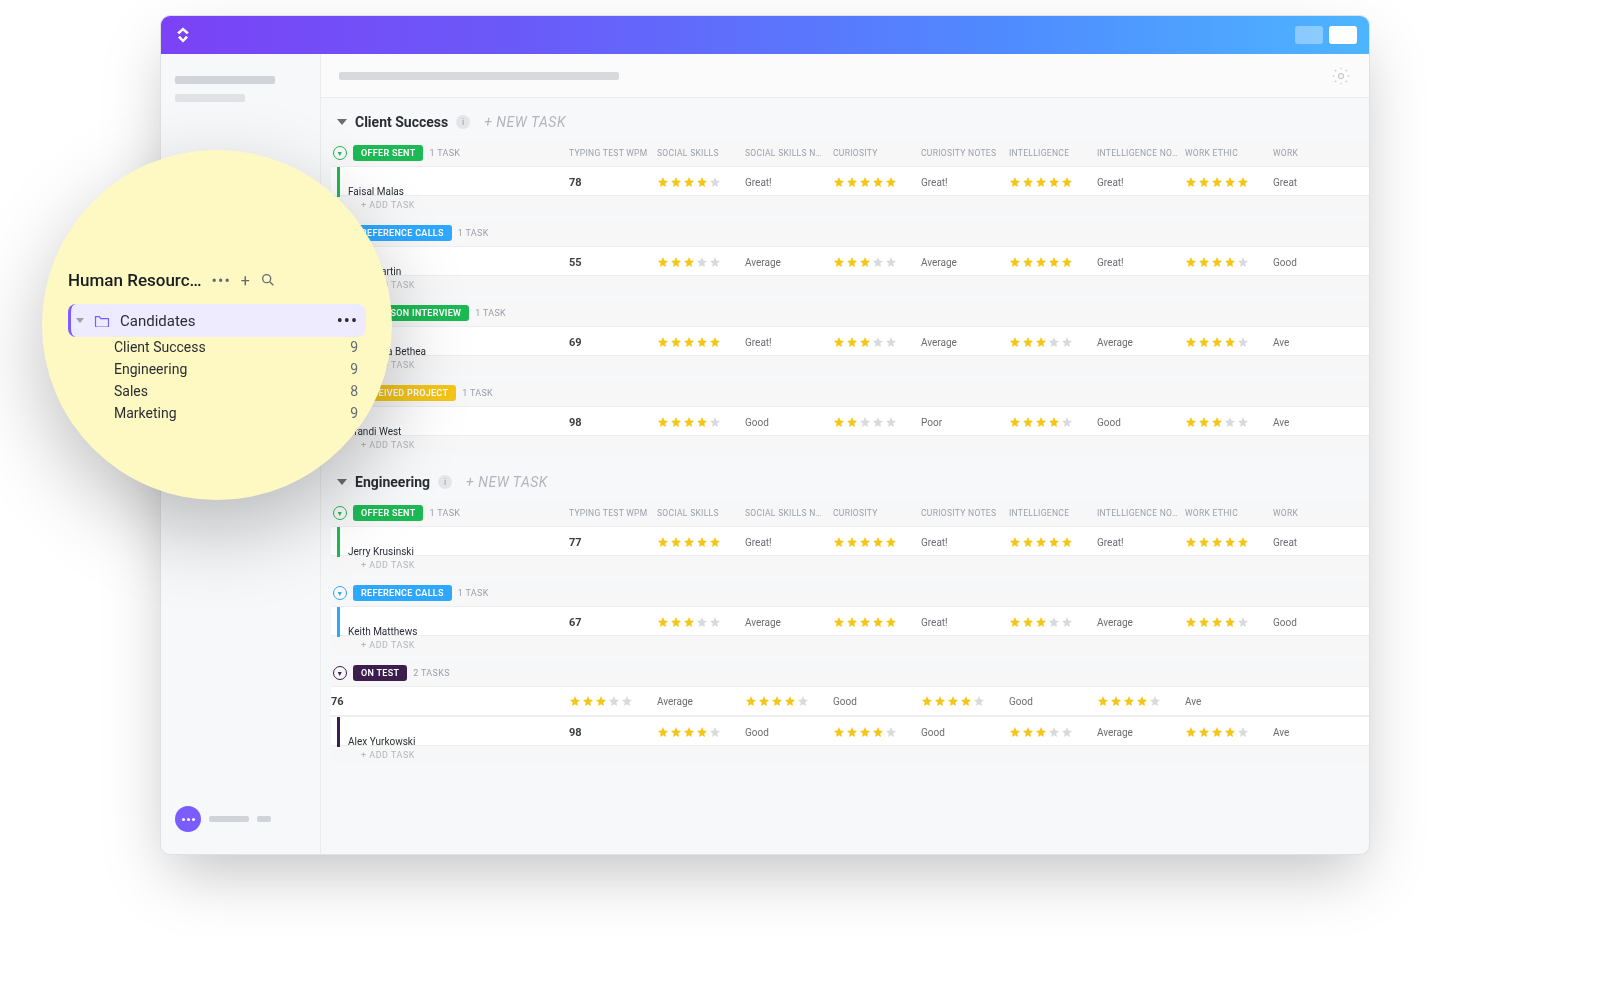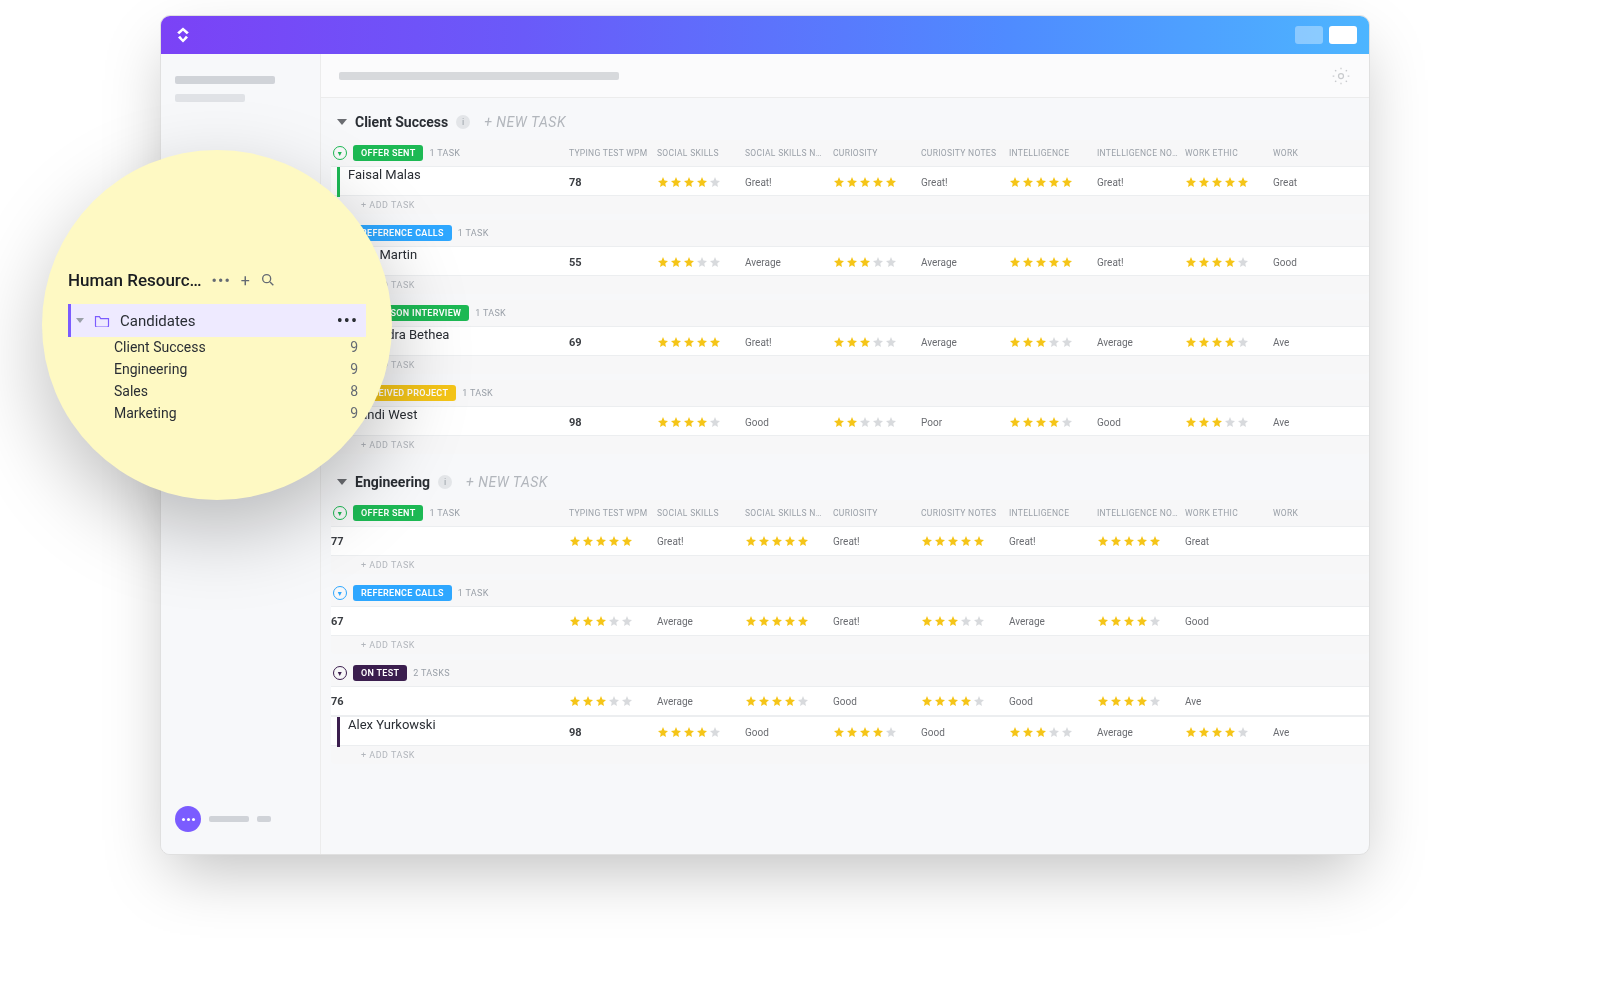--- a/index.html
+++ b/index.html
@@ -60,21 +60,21 @@
 .status-left { display:flex; align-items:center; gap:6px; width: 238px; padding-left: 2px;}
 .circle-caret { width:14px;height:14px;border:1.5px solid; border-radius:50%; display:flex;align-items:center;justify-content:center; font-size:8px; }
 .status-pill { font-size: 9px; color:#fff; padding: 3px 8px; border-radius: 3px; font-weight:600; letter-spacing:.3px; white-space:nowrap; }
 .task-count { font-size: 9px; color: #9aa0a8; }
 
 .col-headers { display: grid; grid-template-columns: 238px 88px 88px 88px 88px 88px 88px 88px 88px 60px; font-size: 8.5px; color: #9aa0a8; letter-spacing: .3px; align-items: center; height: 26px; padding-left: 0; }
 .col-headers > div { white-space: nowrap; overflow: hidden; text-overflow: ellipsis; padding-right: 6px;}
 .first-head { width: 238px; }
 
 .task-row { display: grid; grid-template-columns: 238px 88px 88px 88px 88px 88px 88px 88px 88px 60px; align-items: center; background:#fff; border-top: 1px solid #eceef0; border-bottom: 1px solid #eceef0; height: 30px; margin-bottom: 0; }
-.task-name { display:flex; align-items:flex-start; font-size: 13px; color:#2a2e34; padding-left: 6px; gap:8px; }
+.task-name { display:flex; align-items:flex-end; font-size: 10px; color:#2a2e34; padding-left: 6px; gap:8px; }
 .accent-bar { width: 3px; height: 30px; }
 .cell-text { font-size: 11px; color: #3a3d42; font-weight: bold; }
 .cell-note { font-size: 10px; color: #6b6d72; }
 .stars { display:flex; gap:1px; align-items:center; }
 .stars svg { width:12px; height:12px; }
 .add-task-row { font-size: 9px; color: #b2b6bc; letter-spacing:.5px; padding: 4px 0 4px 30px; }
 
 
 .magnifier {
   position: absolute;
@@ -84,21 +84,21 @@
   background: #fef9c3;
   box-shadow: 0 30px 80px rgba(0,0,0,0.25);
   overflow: hidden;
   padding: 120px 26px 0 26px;
 }
 .mag-title-row { display:flex; align-items:center; gap:10px; margin-bottom: 14px; }
 .mag-title { font-size: 17px; font-weight: 500; color: #1a1d21; white-space:nowrap; }
 .mag-dots, .mag-plus, .mag-search { color: #646a73; font-size: 16px; }
 .mag-dots-h { letter-spacing: 1px; }
 
-.mag-item { display:flex; align-items:center; padding: 6px 8px; border-radius: 0; font-size: 15px; color:#2a2e34; gap:10px; margin-bottom: 2px; }
+.mag-item { display:flex; align-items:center; padding: 6px 8px; border-radius: 8px; font-size: 15px; color:#2a2e34; gap:10px; margin-bottom: 2px; }
 .mag-item.active { background: #eeeaff; border-left: 3px solid #7b5cff; padding-left: 5px;}
 .mag-item .caret { width:0;height:0;border-left:4px solid transparent;border-right:4px solid transparent;border-top:5px solid #9aa0a8; }
 .mag-folder-icon { width:16px;height:13px; color:#7b5cff; }
 .mag-sub { padding-left: 46px; font-size: 14px; color:#2a2e34; display:flex; margin-bottom: 6px; }
 .mag-sub .count { margin-left:auto; color:#646a73; padding-right: 8px;}
 .active .item-dots { margin-left:auto; font-size: 18px; color:#2a2e34; letter-spacing: 1px;}
 
 </style>
 </head>
 <body>
@@ -587,20 +587,24 @@
               <div>SOCIAL SKILLS</div>
               <div>SOCIAL SKILLS NOTES</div>
               <div>CURIOSITY</div>
               <div>CURIOSITY NOTES</div>
               <div>INTELLIGENCE</div>
               <div>INTELLIGENCE NOTES</div>
               <div>WORK ETHIC</div>
               <div>WORK</div>
       </div>
             <div class="task-row">
+        <div class="task-name">
+                <span class="accent-bar" style="background:#1db954"></span>
+                <span>Jerry Krusinski</span>
+              </div>
         <div class="cell-text">77</div>
         <div>
                 <div class="stars">
                   <svg fill="#f5c518">
                     <use href="#star"></use>
                   </svg>
                   <svg fill="#f5c518">
                     <use href="#star"></use>
                   </svg>
                   <svg fill="#f5c518">
@@ -689,20 +693,24 @@
               <div></div>
               <div></div>
               <div></div>
               <div></div>
               <div></div>
               <div></div>
               <div></div>
               <div></div>
       </div>
             <div class="task-row">
+        <div class="task-name">
+                <span class="accent-bar" style="background:#2ea7ff"></span>
+                <span>Keith Matthews</span>
+              </div>
         <div class="cell-text">67</div>
         <div>
                 <div class="stars">
                   <svg fill="#f5c518">
                     <use href="#star"></use>
                   </svg>
                   <svg fill="#f5c518">
                     <use href="#star"></use>
                   </svg>
                   <svg fill="#f5c518">

